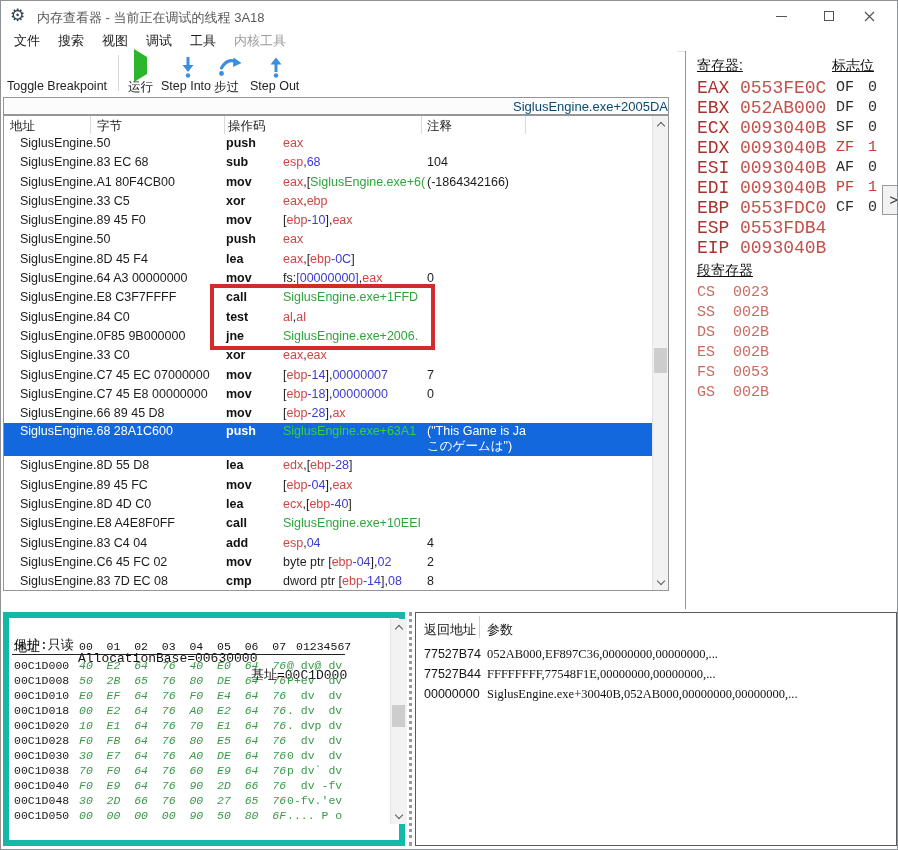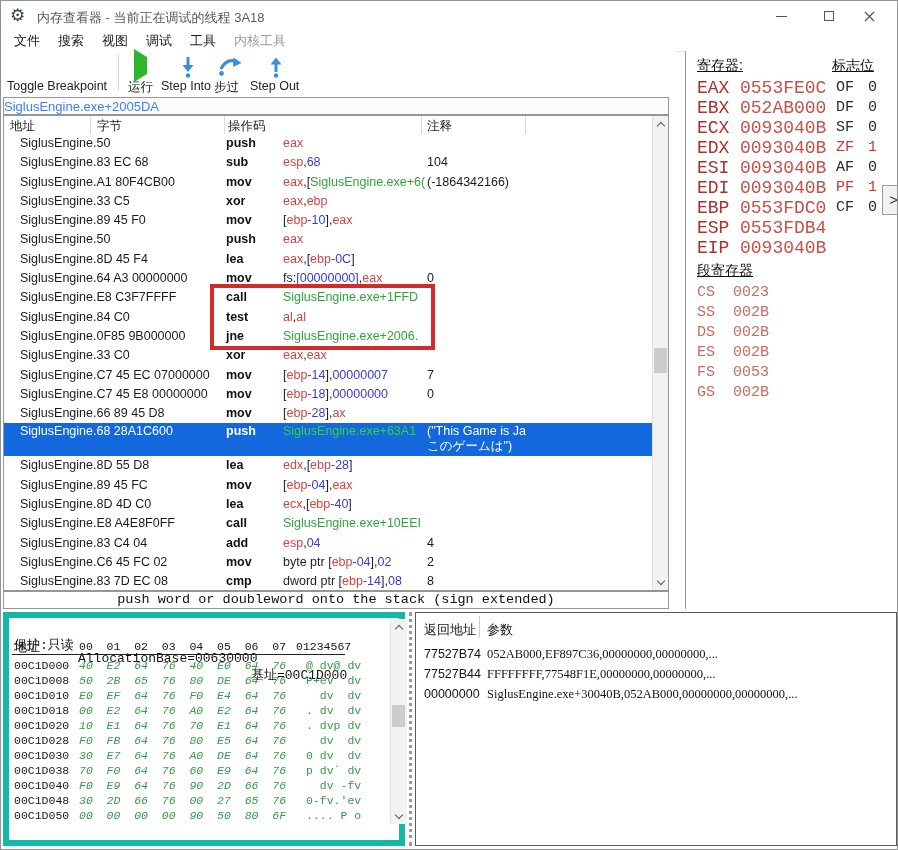--- a/index.html
+++ b/index.html
@@ -21,21 +21,21 @@
   .menu-item:first-child{margin-left:4px;}
   
   .toolbar{position:absolute;left:0;top:50px;width:676px;height:45px;background:#fff;}
   .tb-sep{position:absolute;left:117px;top:4px;height:36px;border-left:1px solid #d6d6d6;}
   .tb-label{position:absolute;top:28px;font-size:12.5px;color:#222;white-space:nowrap;}
   .tb-icon{position:absolute;top:6px;}
   .bp-circle{width:15px;height:15px;border-radius:50%;background:#d21f1f;margin-top:2px;}
   .play-tri{width:0;height:0;border-top:8px solid transparent;border-bottom:8px solid transparent;border-left:13px solid #2db52d;margin-top:1px;}
   
   .disasm-caption{position:absolute;left:2px;top:96px;width:666px;height:18px;border:1px solid #969696;
-    box-sizing:border-box;background:#fcfcfc;text-align:left;font-size:13px;line-height:17px;color:#3b82f6;}
+    box-sizing:border-box;background:#fcfcfc;text-align:right;font-size:13px;line-height:17px;color:#0c4a6e;}
   .disasm-body{position:absolute;left:2px;top:114px;width:666px;height:476px;border:1px solid #969696;
     box-sizing:border-box;background:#fff;}
   .d-colhead{position:absolute;left:0;top:0;width:648px;height:18px;font-size:12.5px;color:#1a1a1a;}
   .d-colhead .lbl{position:absolute;top:2px;white-space:nowrap;}
   .colsep{position:absolute;top:0;height:18px;border-left:1px solid #dadada;}
   .d-rows{position:absolute;left:0;top:18px;width:648px;height:456px;overflow:hidden;}
   .drow{position:relative;height:19.3px;font-size:12.5px;line-height:19.3px;white-space:pre;}
   .drow .a{position:absolute;left:16px;color:#1c1c1c;}
   .drow .m{position:absolute;left:222px;font-weight:700;color:#121212;}
   .drow .o{position:absolute;left:279px;}
@@ -79,21 +79,21 @@
   .hex-line1{position:absolute;top:3px;left:0;width:100%;height:16px;font-size:13px;color:#141414;white-space:pre;}
   .hex-line1 .prot{position:absolute;left:5px;}.hex-line1 .alloc{position:absolute;left:69px;}.hex-line1 .base{position:absolute;left:242px;}
   .hex-colhead{position:absolute;left:3px;top:20px;width:333px;height:16px;border-bottom:1px solid #222;font-size:11.5px;color:#141414;}
   .hex-colhead .ha{position:absolute;left:2px;font-size:13px;top:0px;}
   .hex-colhead .hb{position:absolute;left:67px;top:2px;white-space:pre;}
   .hex-colhead .hc{position:absolute;left:284px;top:2px;white-space:pre;}
   .hex-rows{position:absolute;left:0;top:40px;width:380px;font-size:11.5px;}
   .hex-row{position:relative;height:15px;line-height:15px;white-space:pre;}
   .hex-row .addr{position:absolute;left:5px;color:#1a1a1a;}
   .hex-row .bytes{position:absolute;left:70px;color:var(--hex-green);font-style:italic;}
-  .hex-row .ascii{position:absolute;left:297px;color:var(--hex-green);text-align:right;}
+  .hex-row .ascii{position:absolute;left:278px;color:var(--hex-green);text-align:right;}
   .hex-scroll{position:absolute;left:381px;top:1px;width:17px;height:205px;background:#f2f2f2;border-left:1px solid #e3e3e3;box-sizing:border-box;}
   
   .splitter{position:absolute;left:408px;top:611px;height:234px;width:0;border-left:3px dotted #9a9a9a;}
   
   .stack-panel{position:absolute;left:414px;top:611px;width:482px;height:234px;border:1px solid #5a5a5a;box-sizing:border-box;background:#fff;font-size:13px;color:#141414;}
   .stack-head{position:absolute;left:0;top:0;width:100%;height:26px;}
   .stack-head .h1{position:absolute;left:8px;top:8px;}
   .stack-head .h2{position:absolute;left:71px;top:8px;}
   .stack-divider{position:absolute;left:63px;top:3px;height:22px;border-left:1px solid #cfcfcf;}
   .stack-rows{position:absolute;left:0;top:31px;width:100%;font-size:12.5px;}
@@ -217,21 +217,20 @@
       <div class="sb-arrow" style="top:0">
           <span class="chev up"></span>
         </div>
       <div class="sb-thumb" style="top:232px;height:25px"></div>
       <div class="sb-arrow" style="bottom:0">
           <span class="chev down"></span>
         </div>
     </div>
   </div>
 
-  <div class="statusbar">push word or doubleword onto the stack (sign extended)</div>
 
   <div class="reg-panel">
     <span class="reg-title">寄存器:</span>
     <span class="flag-title">标志位</span>
     <div class="reg-rows" id="reg-rows">
         <div class="reg-row"><span class="reg-name">EAX</span><span class="reg-val">0553FE0C</span></div>
         <div class="reg-row"><span class="reg-name">EBX</span><span class="reg-val">052AB000</span></div>
         <div class="reg-row"><span class="reg-name">ECX</span><span class="reg-val">0093040B</span></div>
         <div class="reg-row"><span class="reg-name">EDX</span><span class="reg-val">0093040B</span></div>
         <div class="reg-row"><span class="reg-name">ESI</span><span class="reg-val">0093040B</span></div>

